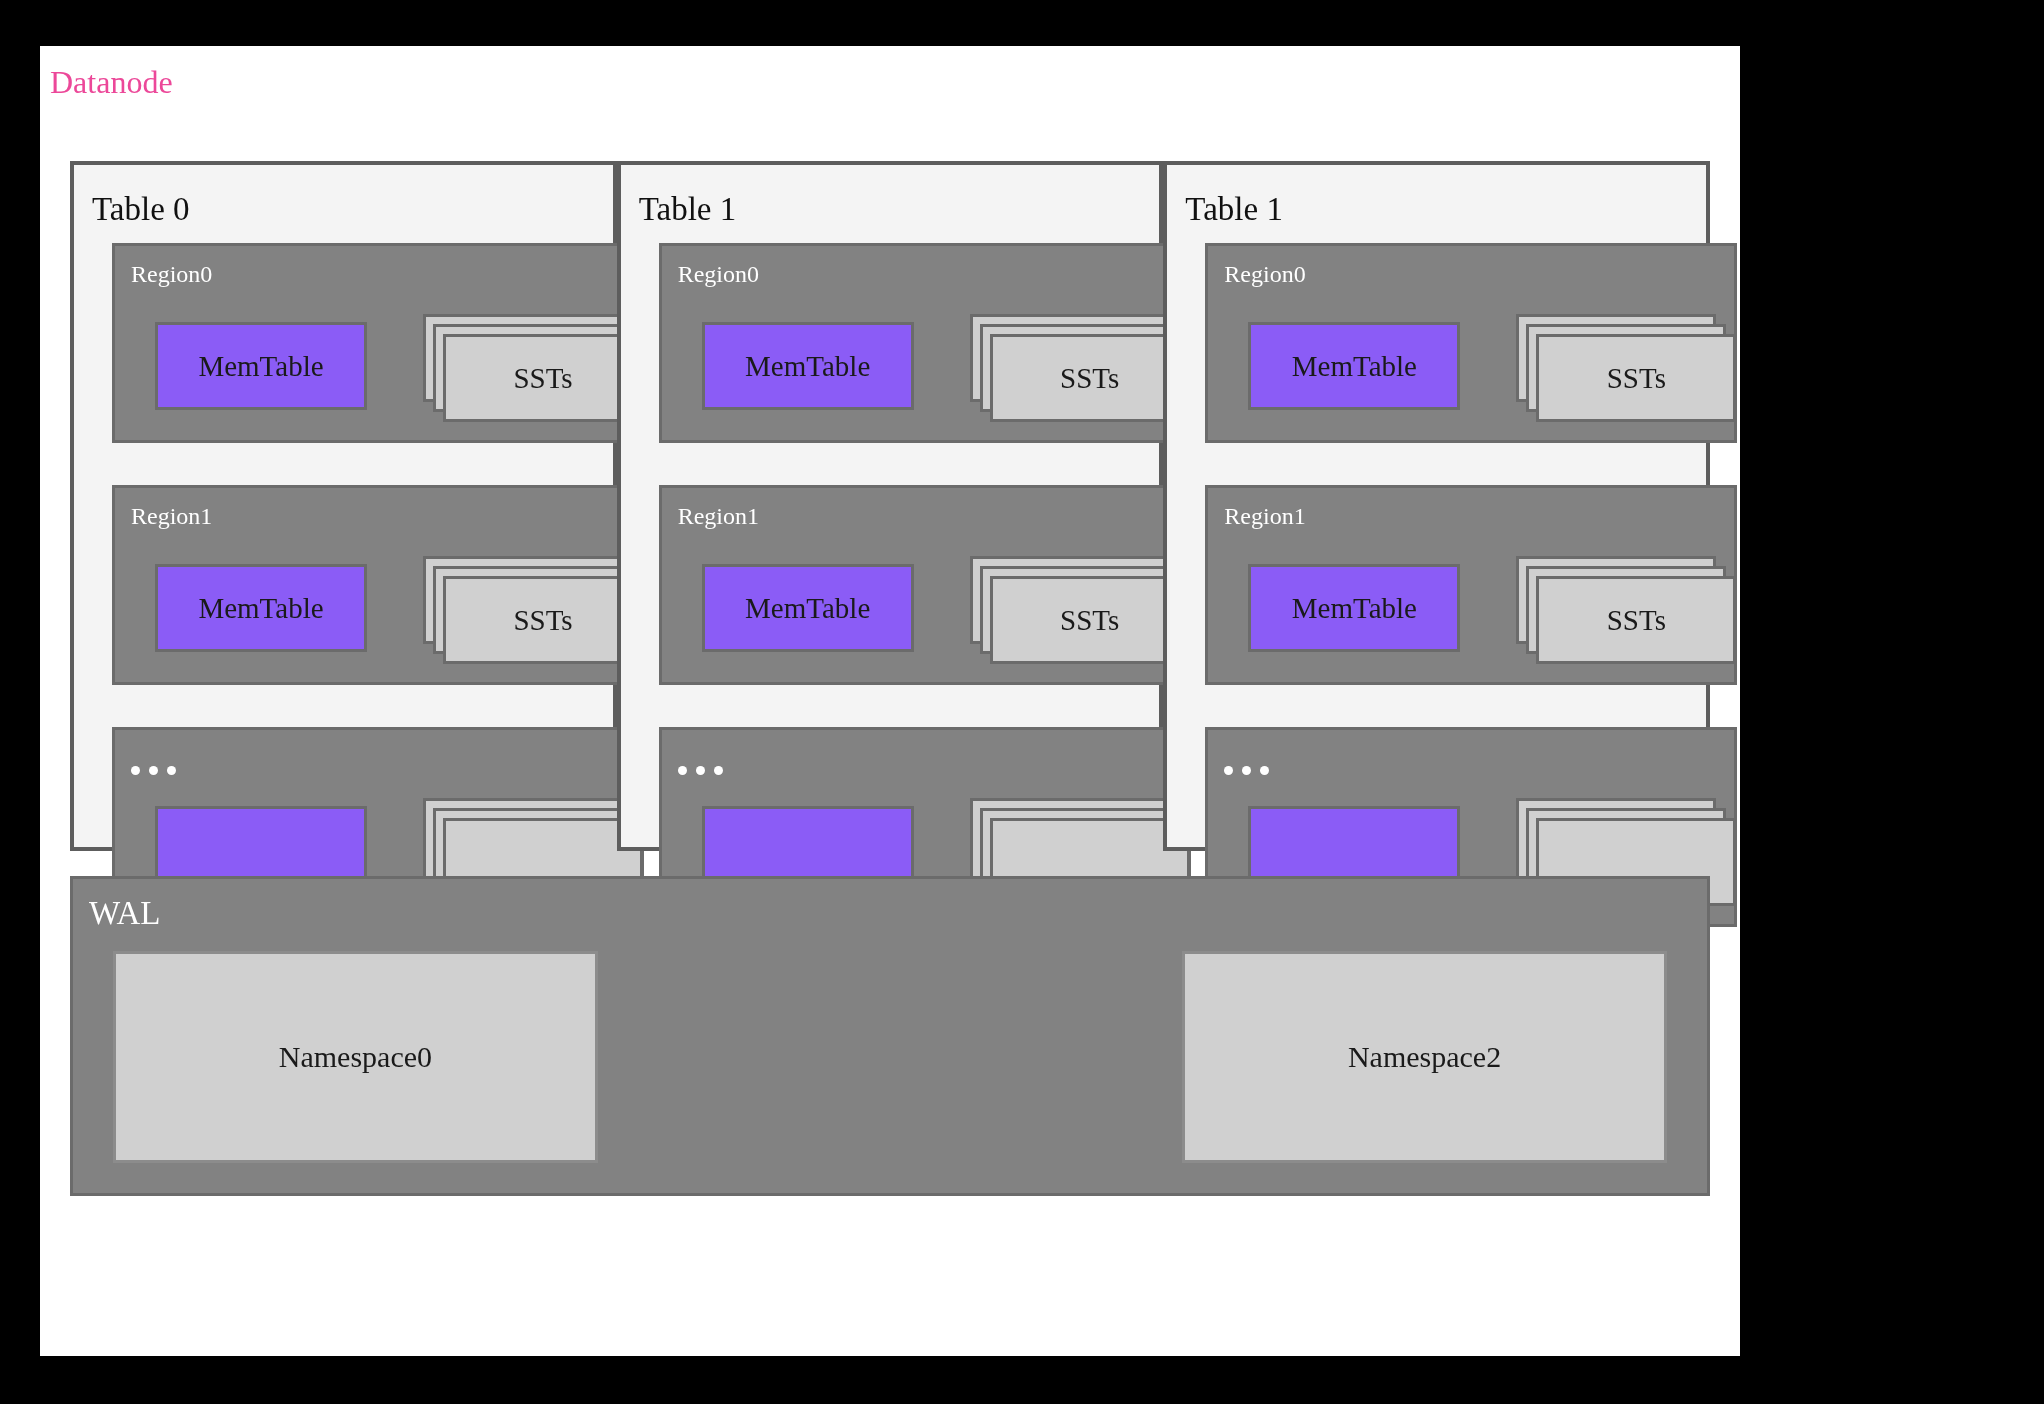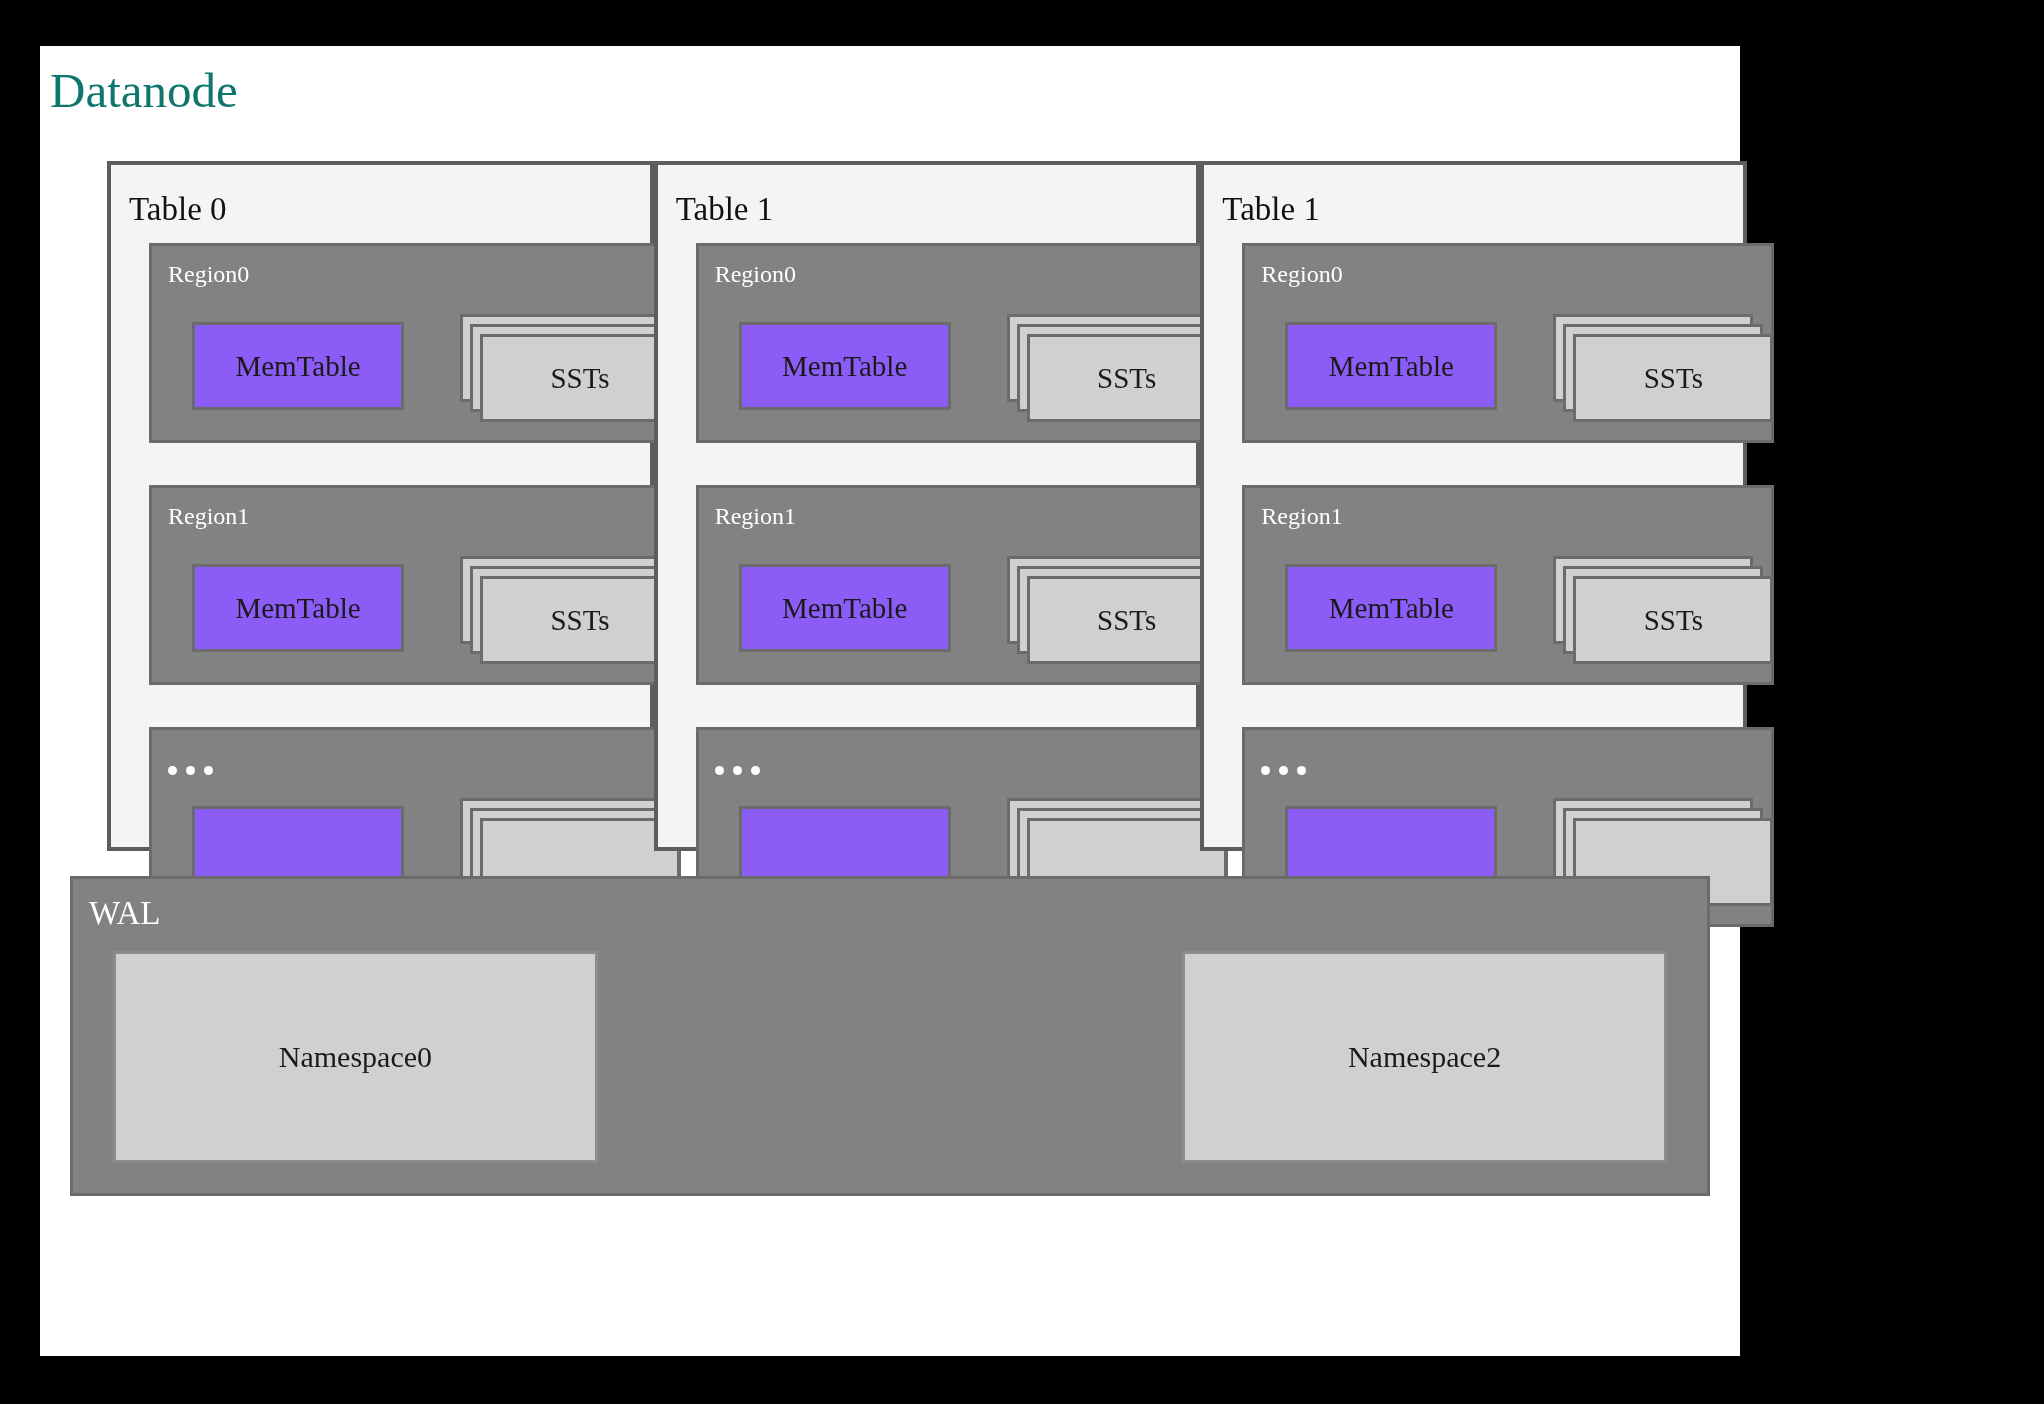--- a/index.html
+++ b/index.html
@@ -22,36 +22,35 @@
     width: 1700px;
     height: 1310px;
     background: #ffffff;
     box-sizing: border-box;
   }
 
   #datanode-title {
     position: absolute;
     left: 10px;
     top: 20px;
-    font-size: 49px;
-    color: #0f766e;
+    font-size: 32px;
+    color: #ec4899;
     line-height: 1;
     white-space: nowrap;
   }
 
   
   #tables-row {
     position: absolute;
     left: 30px;
     top: 115px;
     width: 1640px;
     height: 690px;
     display: flex;
     justify-content: space-between;
-    margin-left: 37px;
   }
 
   .table-panel {
     width: 620px;
     height: 690px;
     background: #f4f4f4;
     border: 4px solid #5d5d5d;
     box-sizing: border-box;
     position: relative;
   }

